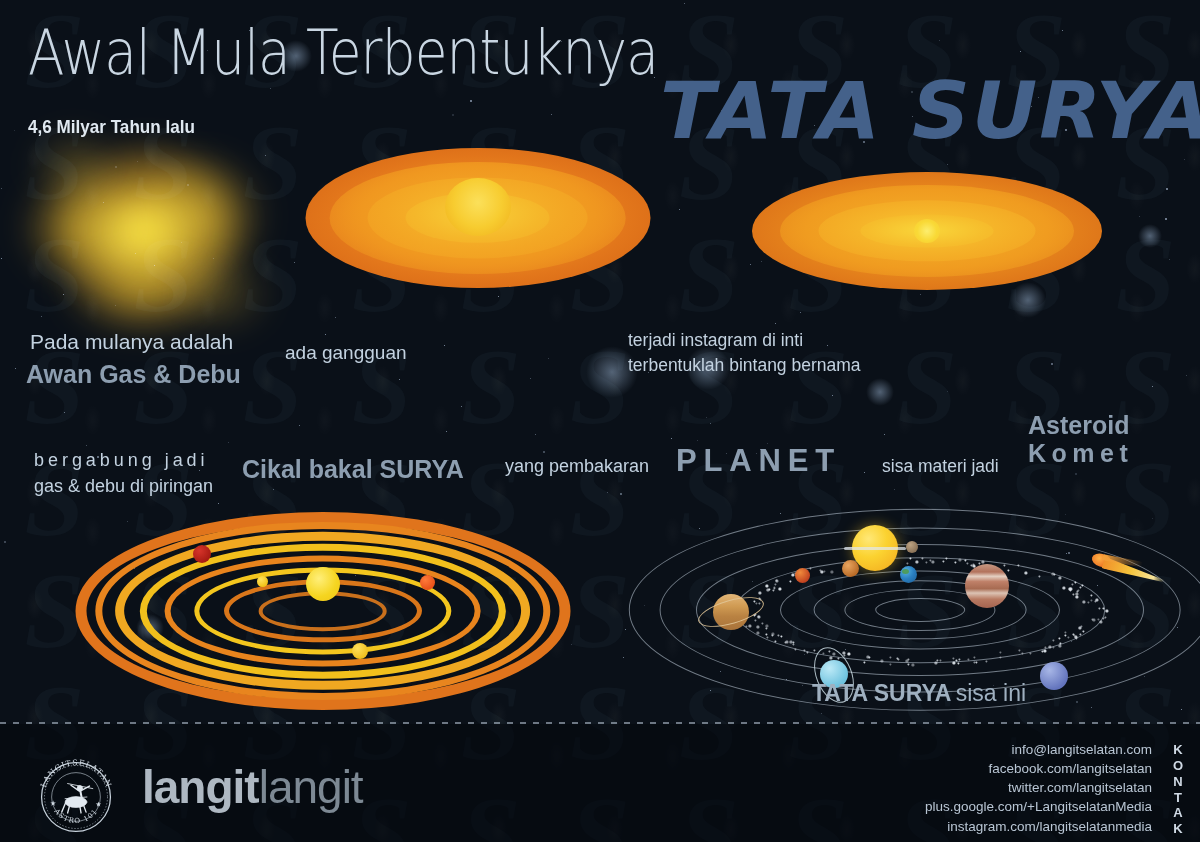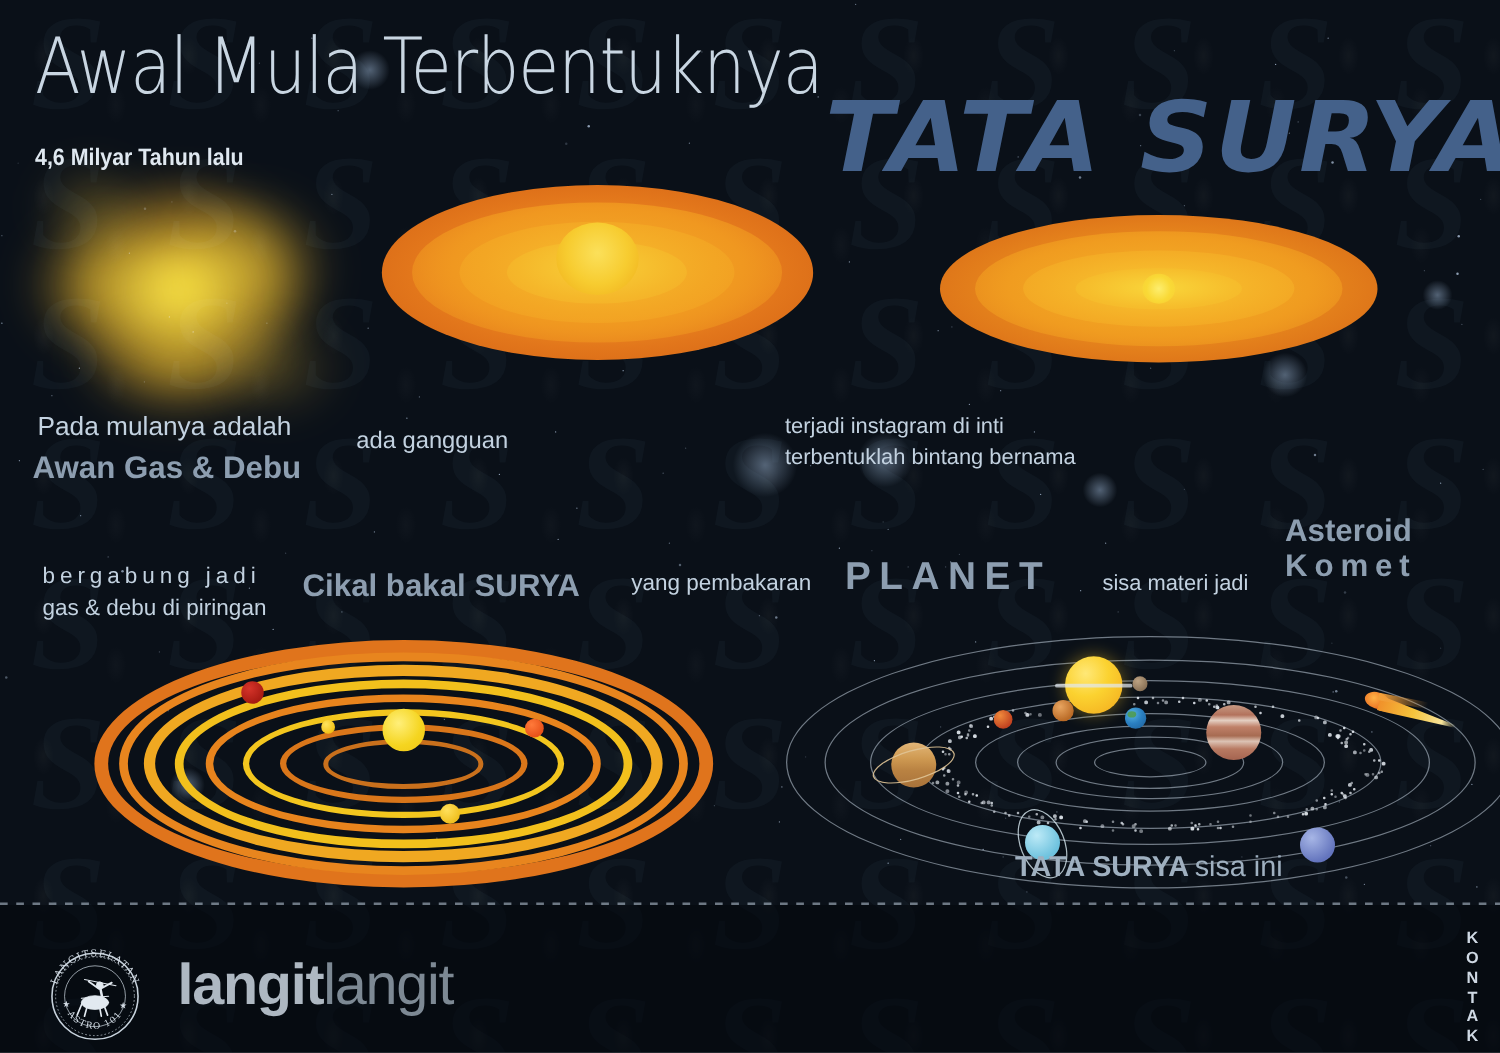--- a/index.html
+++ b/index.html
@@ -761,20 +761,27 @@
         <path d="M 40,34 L 70,40" stroke-width="1" fill="none"></path>
         <path d="M 63,50 L 37,52" stroke-width="1" fill="none"></path>
       </g>
     </svg>
   </div>
 
   <div id="brand">
     <span class="b1">langit</span><span class="b2">langit</span>
   </div>
 
+  <div id="contact">
+      <div>info@langitselatan.com</div>
+      <div>facebook.com/langitselatan</div>
+      <div>twitter.com/langitselatan</div>
+      <div>plus.google.com/+LangitselatanMedia</div>
+      <div>instagram.com/langitselatanmedia</div>
+    </div>
   <div id="kontak">
       <div>K</div>
       <div>O</div>
       <div>N</div>
       <div>T</div>
       <div>A</div>
       <div>K</div>
     </div>
 
 </div>

